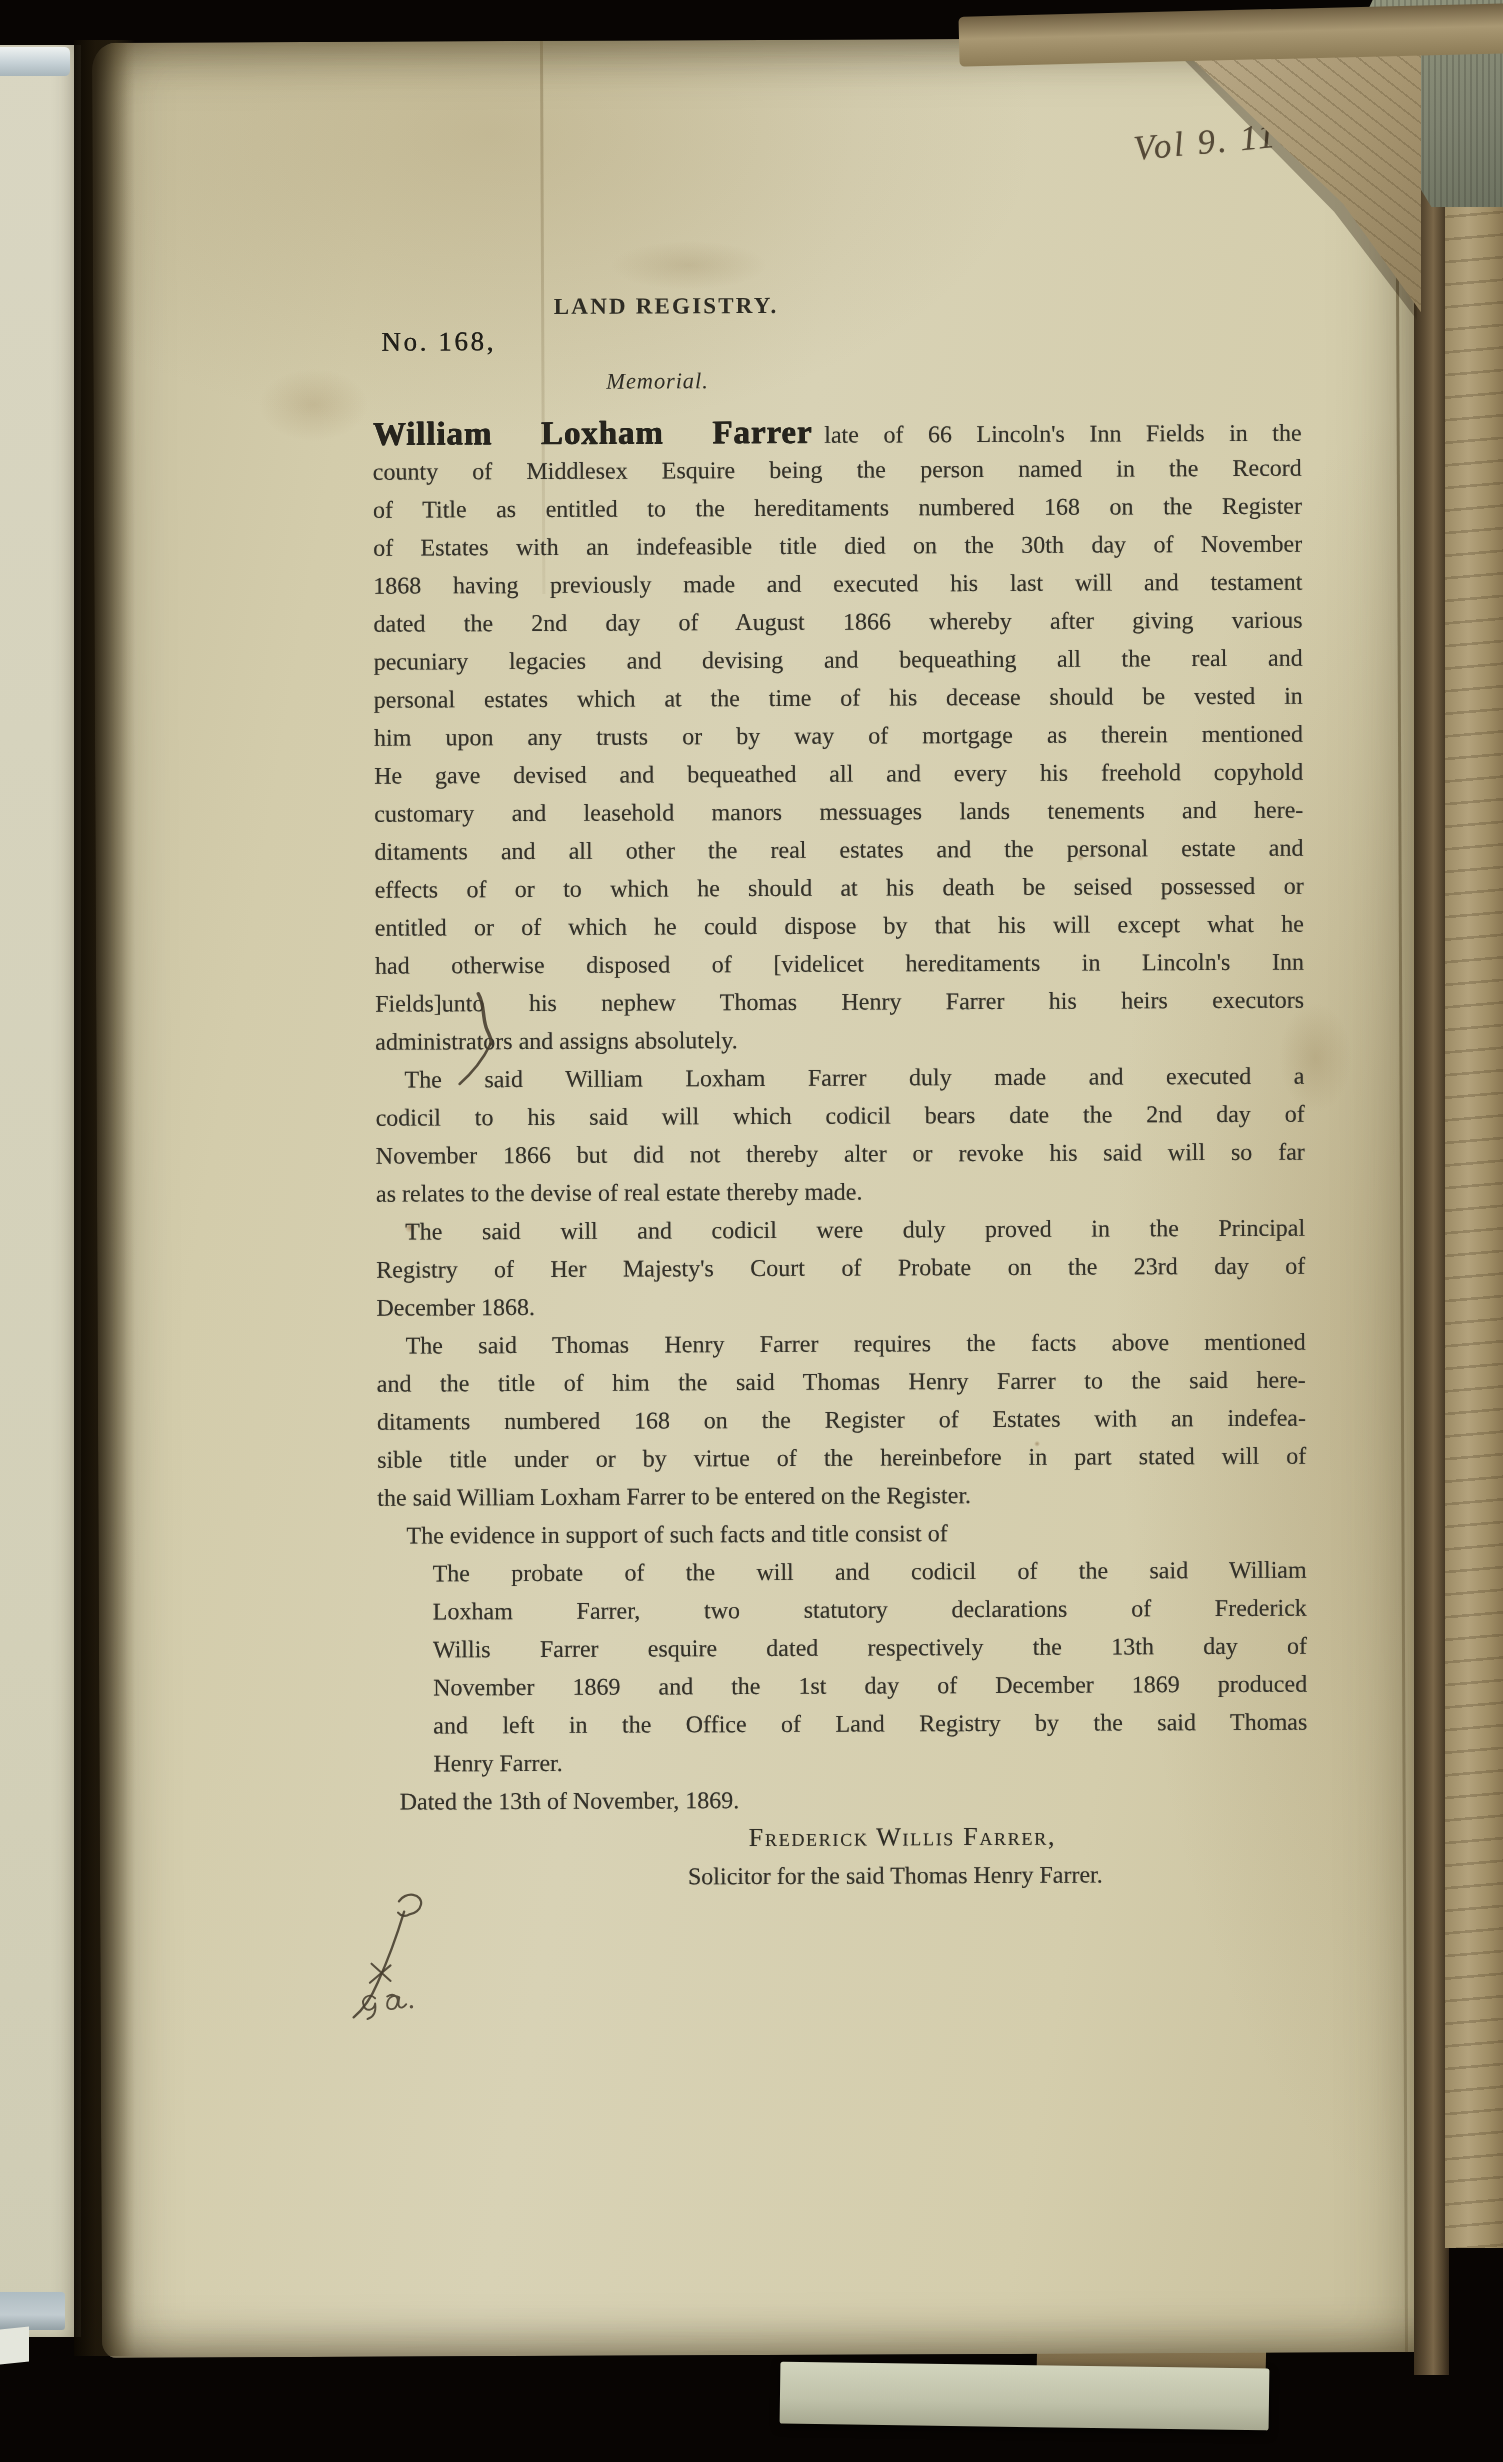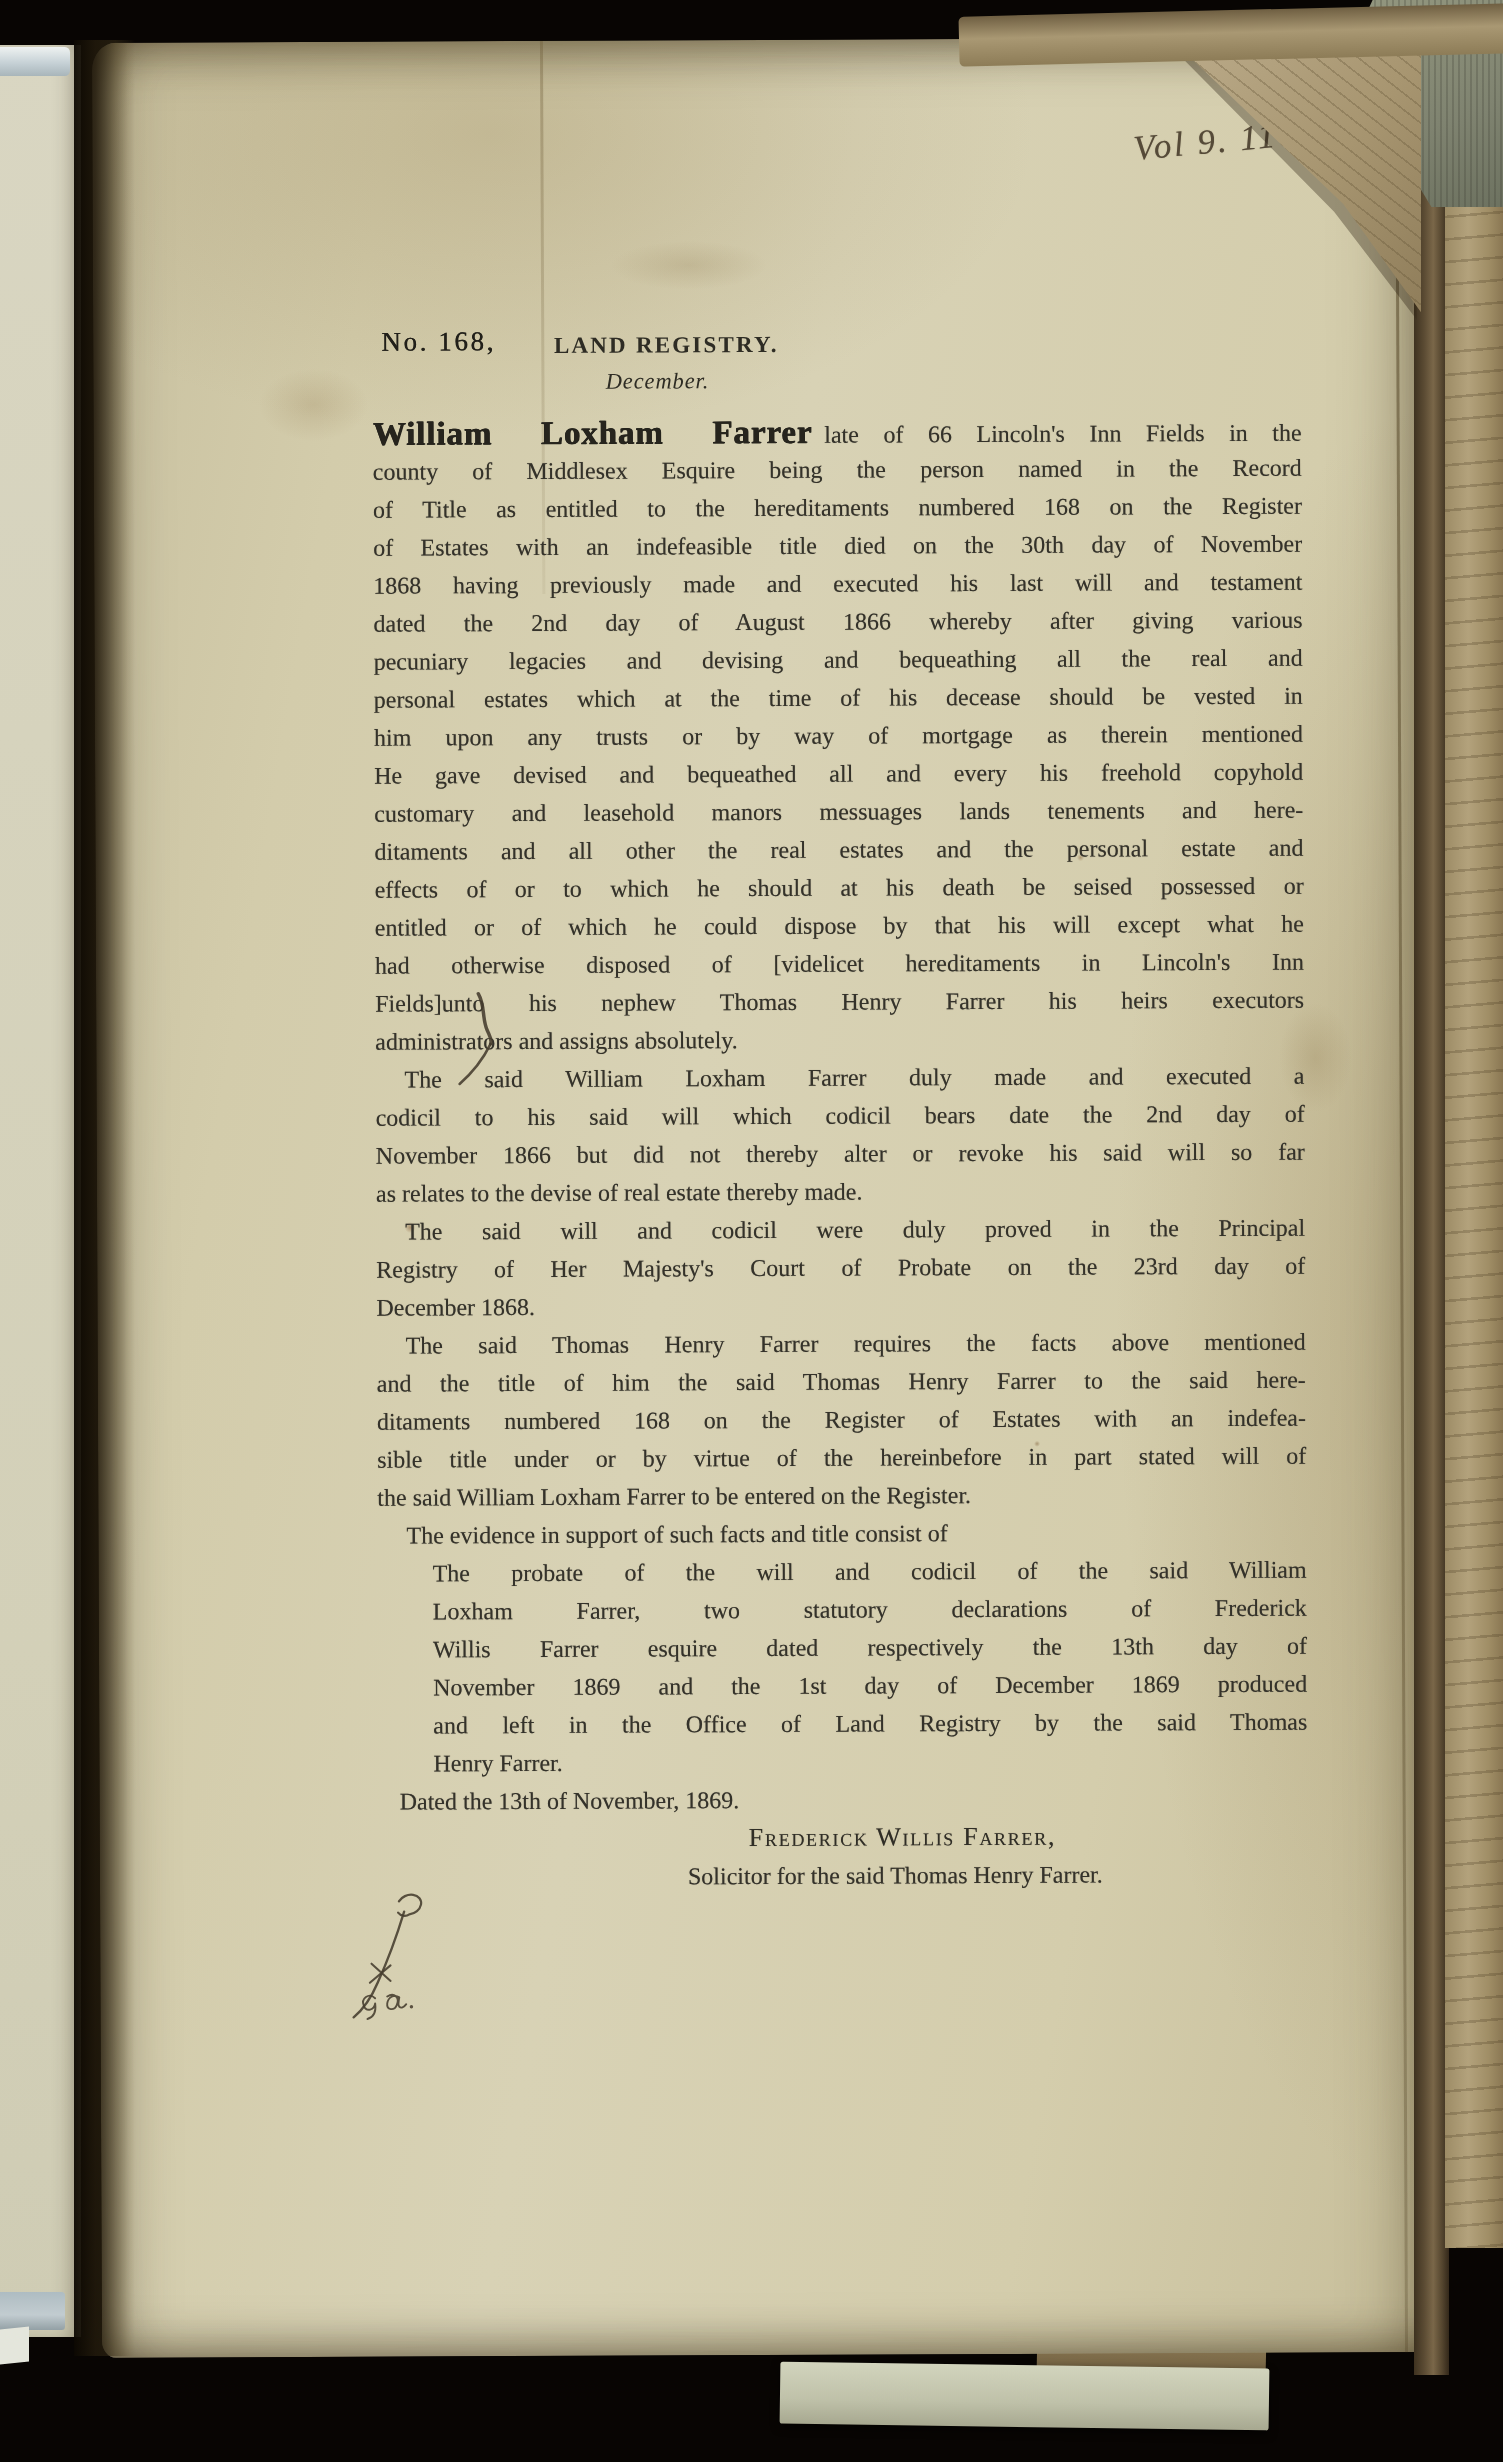--- a/index.html
+++ b/index.html
@@ -117,21 +117,20 @@
     position:absolute;left:1041px;top:83px;z-index:8;
     font-style:italic;font-size:35px;color:#554a38;
     transform:rotate(-5deg);letter-spacing:2.6px;
     text-shadow:0 0 0.9px rgba(85,74,56,.5);
     white-space:nowrap;
   }
   .heading{
     position:absolute;left:573px;top:253px;transform:translateX(-50%);
     font-size:23px;letter-spacing:2.2px;color:#2e2c24;font-weight:600;
     white-space:nowrap;
-    margin-top:39px;
   }
   .doc-number{
     position:absolute;left:288px;top:285px;
     font-size:27px;font-weight:normal;letter-spacing:2.6px;color:#22201a;
     text-shadow:0.4px 0 0 #22201a;white-space:nowrap;
   }
   .subheading{
     position:absolute;left:564px;top:328px;transform:translateX(-50%);
     font-style:italic;font-size:22.5px;color:#2e2c24;letter-spacing:0.9px;
     white-space:nowrap;
@@ -182,21 +181,21 @@
 
 <div class="page">
   <div class="crease-v"></div>
   <div class="edge-crease"></div>
   <div class="stains"></div>
 
   <div class="annotation-vol">Vol 9. 116.</div>
 
   <div class="heading">LAND REGISTRY.</div>
   <div class="doc-number">No. 168,</div>
-  <div class="subheading">December.</div>
+  <div class="subheading">Memorial.</div>
 
   <div class="body-col">
     <div class="line">
       <span class="blackletter">William Loxham Farrer</span><span>late of 66 Lincoln's Inn Fields in the</span>
     </div>
     <div class="para">
         <div class="line">county of Middlesex Esquire being the person named in the Record</div>
         <div class="line">of Title as entitled to the hereditaments numbered 168 on the Register</div>
         <div class="line">of Estates with an indefeasible title died on the 30th day of November</div>
         <div class="line">1868 having previously made and executed his last will and testament</div>

